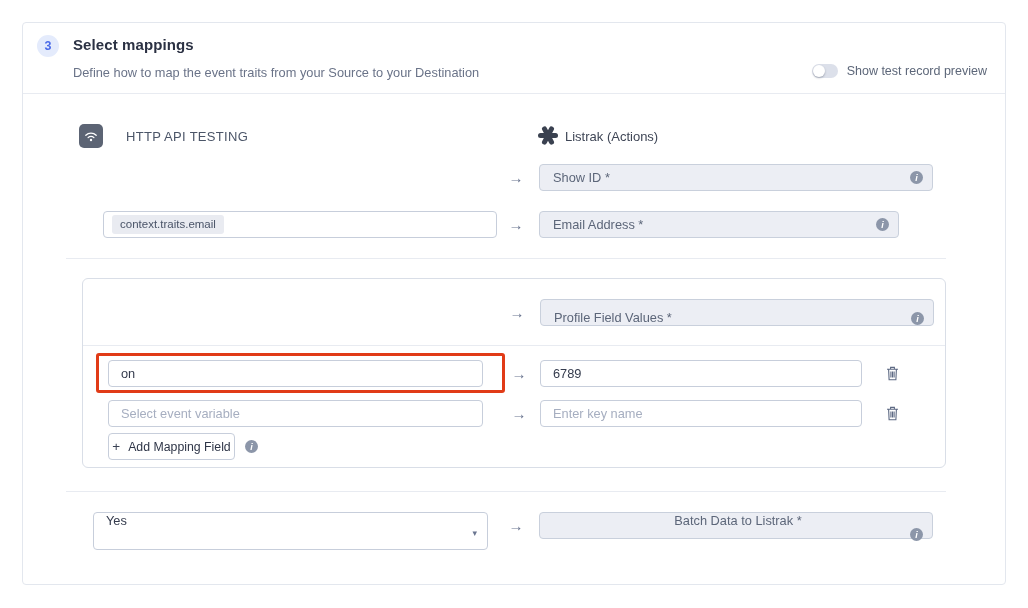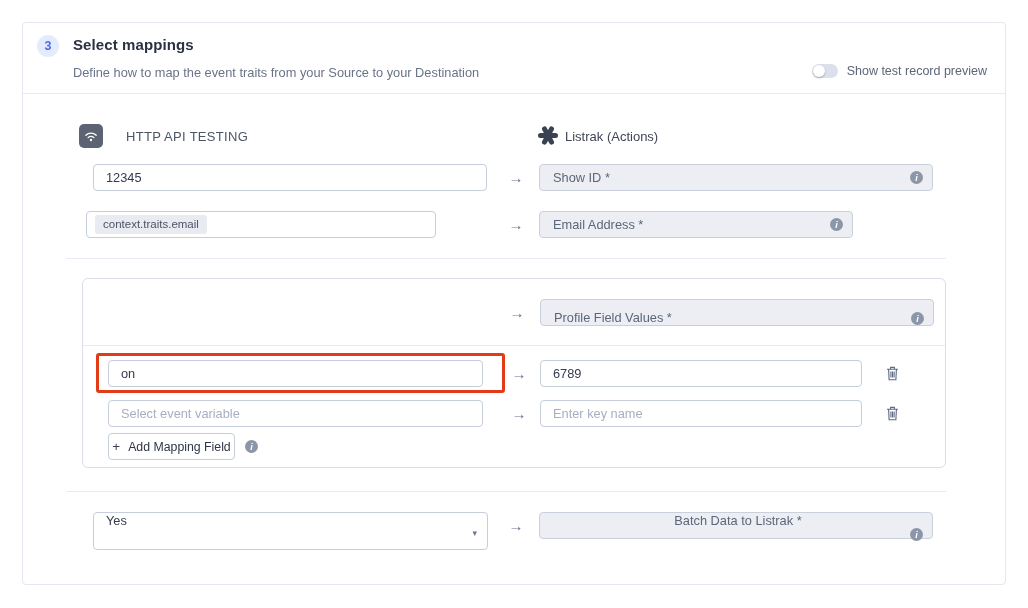--- a/index.html
+++ b/index.html
@@ -145,32 +145,31 @@
     </svg>
   </div>
   <div class="col-name source-name">HTTP API TESTING</div>
   <div class="listrak-icon">
     <div class="bar b1"></div>
       <div class="bar b2"></div>
       <div class="bar b3"></div>
   </div>
   <div class="col-name dest-name">Listrak (Actions)</div>
 
-  <input class="txt-input" style="left: 70px; top: 141px; width: 394px;" value="12345">
   <span class="arrow" style="left:482px; top:145px;">→</span>
   <div class="dest-field" style="left:516px; top:141px; width:394px;">
     <span>Show ID *</span>
     <span class="info-icon">i</span>
   </div>
 
-  <div class="txt-input chip-box" style="left:63px; top:188px; width:350px;">
+  <div class="txt-input chip-box" style="left:80px; top:188px; width:394px;">
     <span class="chip">context.traits.email</span>
   </div>
   <span class="arrow" style="left:482px; top:192px;">→</span>
-  <div class="dest-field" style="left:516px; top:188px; width:314px;">
+  <div class="dest-field" style="left:516px; top:188px; width:360px;">
     <span>Email Address *</span>
     <span class="info-icon">i</span>
   </div>
 
   <div class="content-divider" style="top:235px;"></div>
 
   <div class="group-box">
     <span class="arrow" style="left:423px; top:24px;">→</span>
     <div class="dest-field" style="left:457px; top:20px; width:394px;align-items:flex-end;">
       <span>Profile Field Values *</span>

